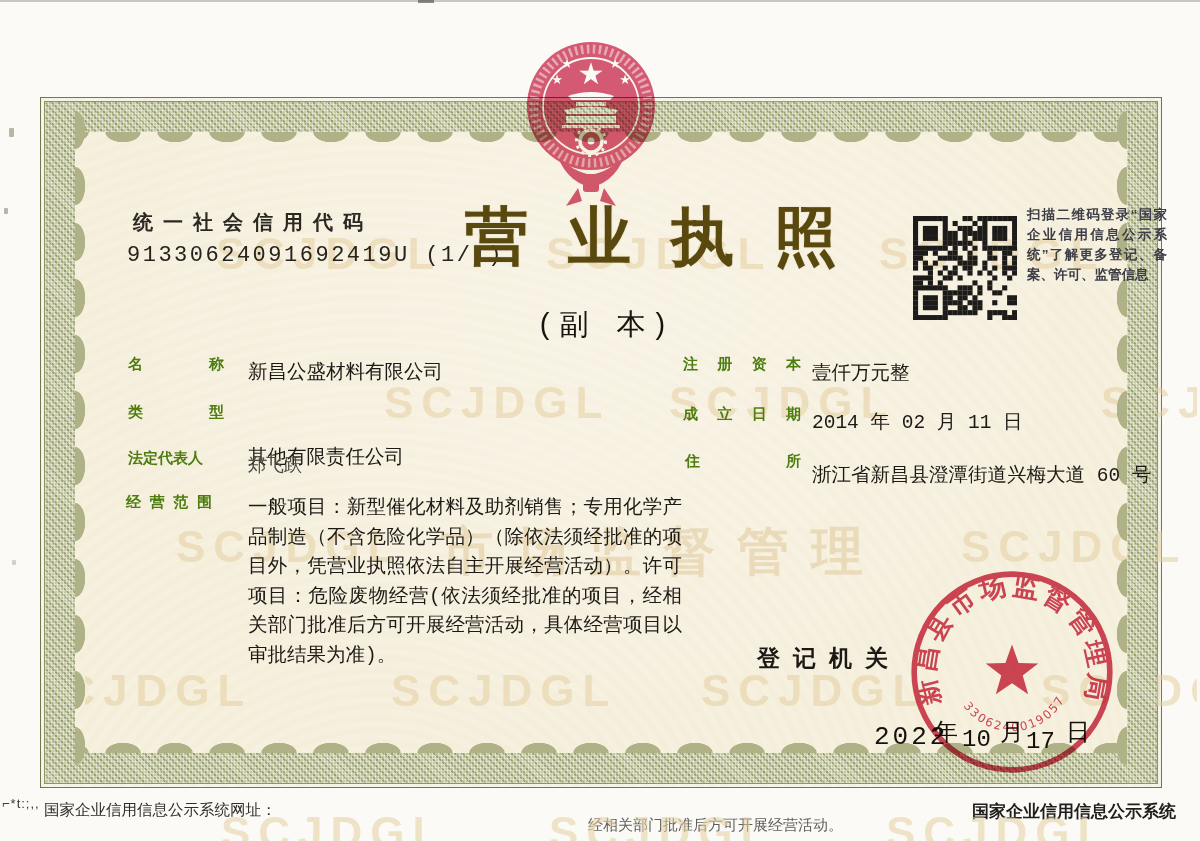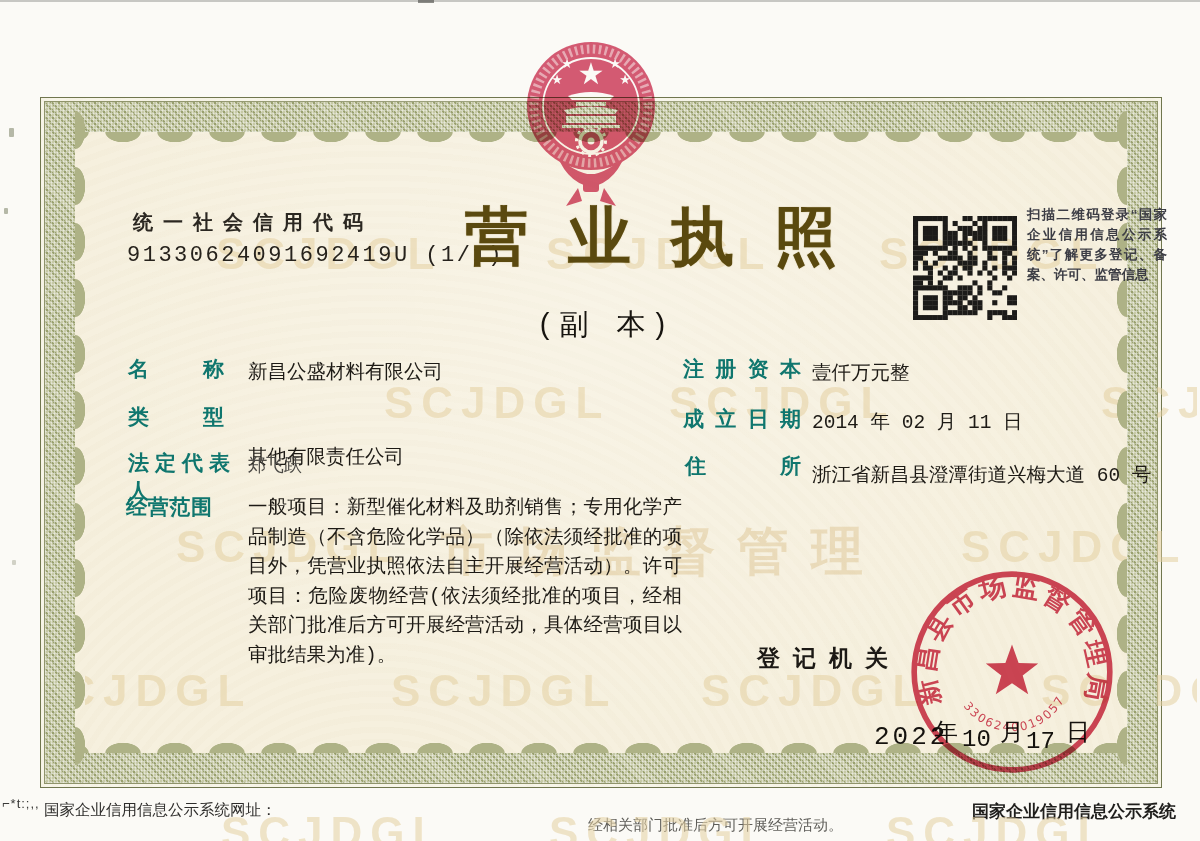--- a/index.html
+++ b/index.html
@@ -60,21 +60,21 @@
          color:var(--gold,#5a490f);letter-spacing:40px;text-indent:40px;white-space:nowrap;
          text-shadow:0 0 1px rgba(120,95,20,.6);}
   .subtitle{left:500px;top:281px;width:215px;text-align:center;font-size:29px;color:#17140f;letter-spacing:10px;margin-top:24px;}
 
   
   .qr-box{left:913px;top:216px;width:104px;height:104px;}
   .qr-caption{left:1027px;top:205px;width:140px;font-size:13.5px;line-height:1.48;
               font-weight:600;color:#3c3d45;text-align:justify;}
 
   
-  .flabel{font-size:21px;font-weight:600;color:#0f766e;text-align:justify;text-align-last:justify;
+  .flabel{font-size:15px;font-weight:600;color:#4d7c0f;text-align:justify;text-align-last:justify;
           text-justify:inter-character;}
   .fvalue{font-size:19.5px;color:#1d1a15;}
   .scope{width:434px;text-align:justify;line-height:29.5px;}
   .rep-value{color:#4c4a46;filter:blur(.4px);}
 
   
   .reg-label{left:757px;top:643px;font-size:23px;font-weight:600;letter-spacing:13px;color:#1c1915;white-space:nowrap;}
   .seal{left:905px;top:565px;width:214px;height:214px;z-index:7;mix-blend-mode:multiply;opacity:.93;}
   .date-part{font-size:24px;color:#15120e;}
   .date-num{font-size:24px;color:#15120e;}

